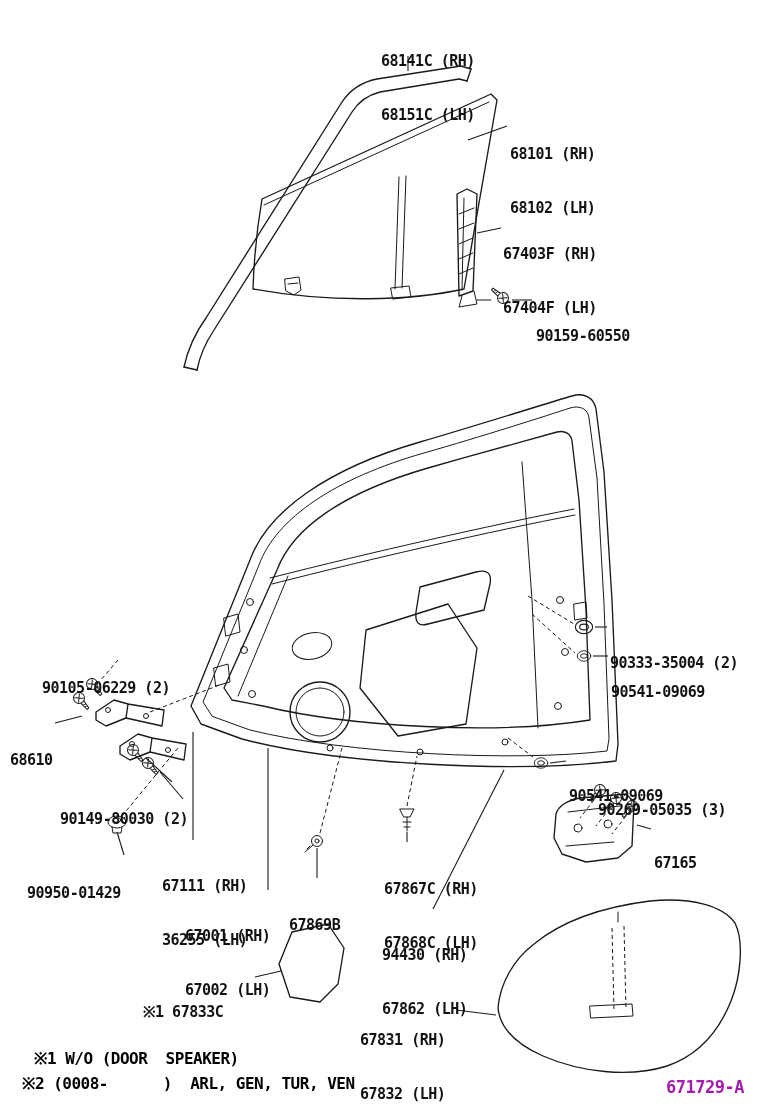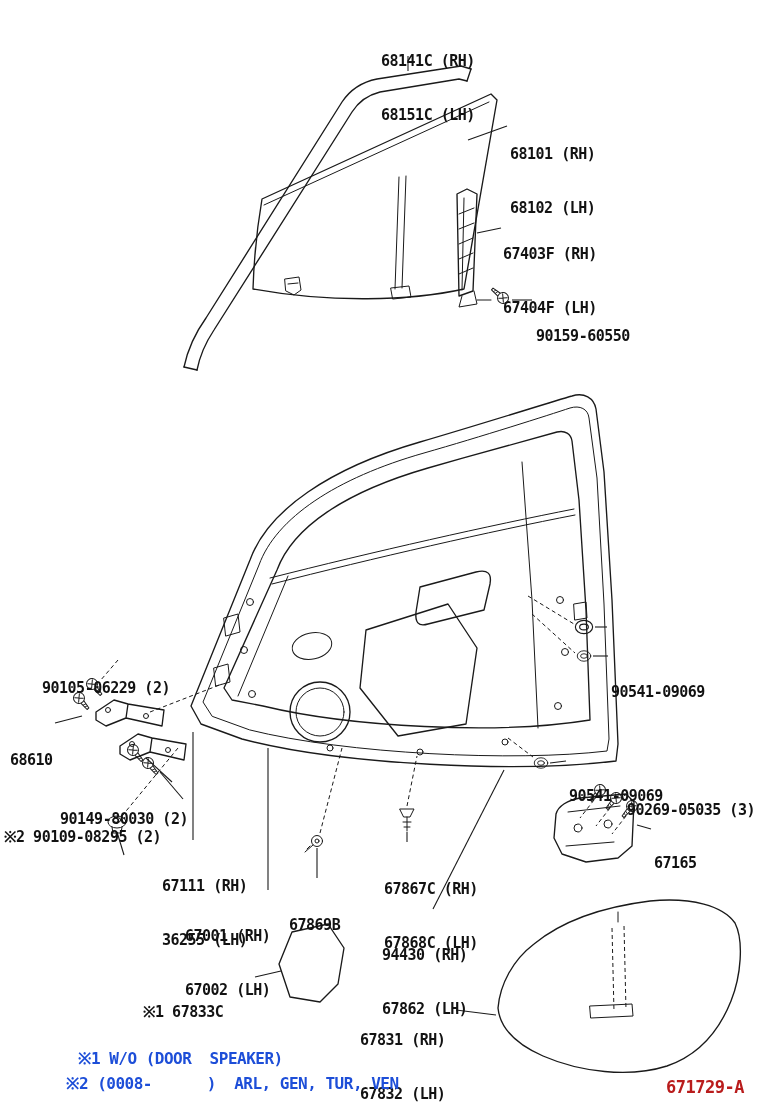--- a/index.html
+++ b/index.html
@@ -2,23 +2,23 @@
 <html><head>
 <meta charset="utf-8">
 <style>
   html,body{margin:0;padding:0;background:#ffffff;}
   #canvas{position:relative;width:760px;height:1112px;background:#ffffff;overflow:hidden;
           font-family:"DejaVu Sans Mono",monospace;text-align:right;}
   svg{position:absolute;left:0;top:0;}
   .lbl{position:absolute;font:bold 15px/18px "DejaVu Sans Mono",monospace;color:#121212;
        white-space:pre;letter-spacing:-0.5px;}
   .lbl span{display:block;}
-  .note{position:absolute;font:bold 16px/25px "DejaVu Sans Mono",monospace;color:#1d4ed8;
-        white-space:pre;letter-spacing:-0.5px;margin-left:44px;}
-  .code{position:absolute;font:bold 17px/20px "DejaVu Sans Mono",monospace;color:#b91c1c;
+  .note{position:absolute;font:bold 16px/25px "DejaVu Sans Mono",monospace;color:#000000;
+        white-space:pre;letter-spacing:-0.5px;}
+  .code{position:absolute;font:bold 17px/20px "DejaVu Sans Mono",monospace;color:#a21caf;
         letter-spacing:-0.5px;}
   .ln   {stroke:#1a1a1a;fill:none;stroke-width:1.35;stroke-linejoin:round;stroke-linecap:round;}
   .thin {stroke:#1a1a1a;fill:none;stroke-width:1;stroke-linejoin:round;stroke-linecap:round;}
   .ld   {stroke:#1a1a1a;fill:none;stroke-width:1.1;}
   .ldd  {stroke:#1a1a1a;fill:none;stroke-width:1;stroke-dasharray:4 3;}
 </style>
 </head>
 <body>
 
 <div id="canvas">
@@ -192,54 +192,57 @@
   <span>68101 (RH)</span>
   <span>68102 (LH)</span>
 </div>
 <div class="lbl" style="left:503px;top:209px">
   <span>67403F (RH)</span>
   <span>67404F (LH)</span>
 </div>
 <div class="lbl" style="left:536px;top:291px">
   <span>90159-60550</span>
 </div>
+<div class="lbl" style="left:610px;top:618px">
+  <span>90333-35004 (2)</span>
+</div>
 <div class="lbl" style="left:611px;top:647px">
   <span>90541-09069</span>
 </div>
 <div class="lbl" style="left:42px;top:643px">
   <span>90105-06229 (2)</span>
 </div>
 <div class="lbl" style="left:10px;top:715px">
   <span>68610</span>
 </div>
 <div class="lbl" style="left:60px;top:774px">
   <span>90149-80030 (2)</span>
 </div>
-<div class="lbl" style="left:4px;top:792px">
-  <span>※2 90109-08295 (2)</span>
+<div class="lbl" style="left:27px;top:848px">
+  <span>90950-01429</span>
 </div>
 <div class="lbl" style="left:162px;top:841px">
   <span>67111 (RH)</span>
   <span>36255 (LH)</span>
 </div>
 <div class="lbl" style="left:289px;top:880px">
   <span>67869B</span>
 </div>
 <div class="lbl" style="left:185px;top:891px">
   <span>67001 (RH)</span>
   <span>67002 (LH)</span>
 </div>
 <div class="lbl" style="left:384px;top:844px">
   <span>67867C (RH)</span>
   <span>67868C (LH)</span>
 </div>
 <div class="lbl" style="left:569px;top:751px">
   <span>90541-09069</span>
 </div>
-<div class="lbl" style="left:627px;top:765px">
+<div class="lbl" style="left:598px;top:765px">
   <span>90269-05035 (3)</span>
 </div>
 <div class="lbl" style="left:654px;top:818px">
   <span>67165</span>
 </div>
 <div class="lbl" style="left:382px;top:910px">
   <span>94430 (RH)</span>
   <span>67862 (LH)</span>
 </div>
 <div class="lbl" style="left:143px;top:967px">

